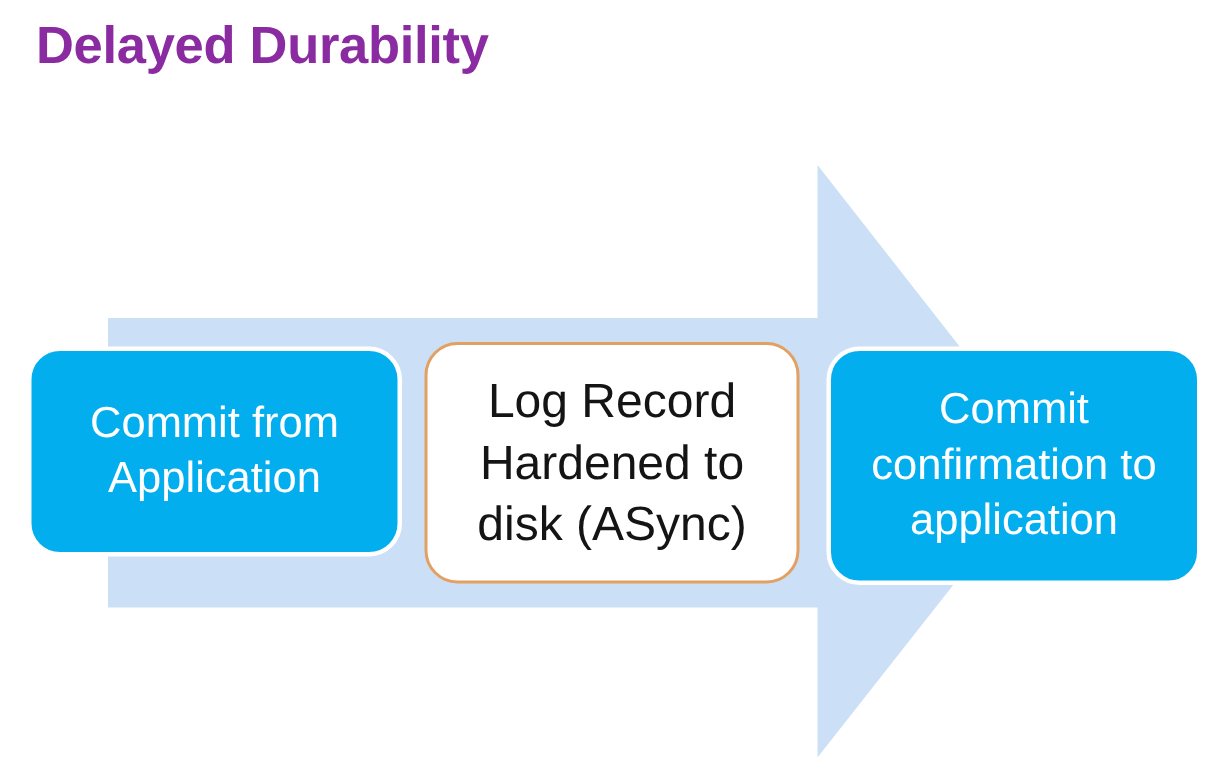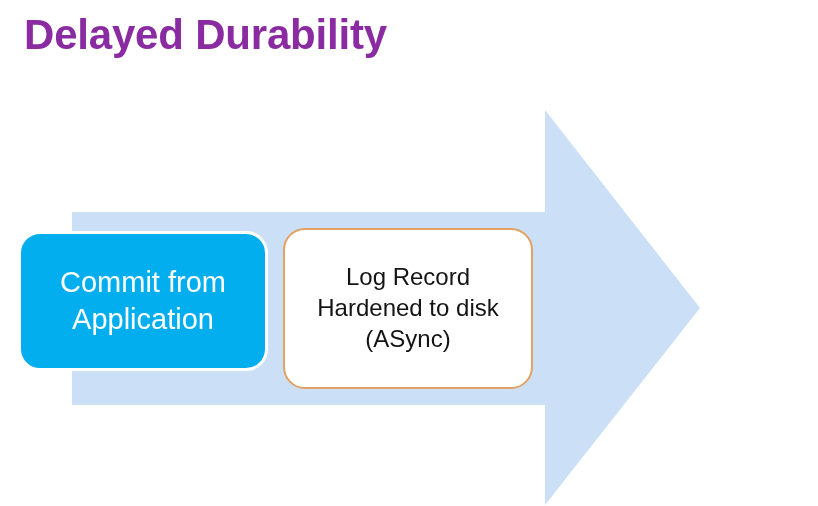--- a/index.html
+++ b/index.html
@@ -19,21 +19,21 @@
     height: 506px;
     background: #ffffff;
     overflow: hidden;
   }
 
   
   #slide-title {
     position: absolute;
     left: 24px;
     top: 10px;
-    font-size: 42px;
+    font-size: 35px;
     font-weight: bold;
     letter-spacing: -0.2px;
     color: #8A2BA2;
     white-space: nowrap;
     line-height: 1.2;
   }
 
   
   #process-arrow {
     position: absolute;
@@ -66,21 +66,21 @@
     background: #03AEEF;
     border: 3px solid #ffffff;
     color: #ffffff;
     font-size: 29px;
   }
 
   .step-box.outlined {
     background: #ffffff;
     border: 2px solid #E2A063;
     color: #141414;
-    font-size: 24px;
+    font-size: 32px;
   }
 
   
   #step-1 { left: 18px;  top: 231px; width: 250px; height: 140px; }
   #step-2 { left: 283px; top: 228px; width: 250px; height: 161px; }
   #step-3 { left: 551px; top: 231px; width: 250px; height: 159px; }
 </style>
 </head>
 <body>
 
@@ -93,14 +93,17 @@
   </svg>
 
   <div id="step-1" class="step-box filled">
     <span class="step-label">Commit from Application</span>
   </div>
 
   <div id="step-2" class="step-box outlined">
     <span class="step-label">Log Record Hardened to disk (ASync)</span>
   </div>
 
+  <div id="step-3" class="step-box filled">
+    <span class="step-label">Commit confirmation to application</span>
+  </div>
 
 </div>
 
 </body></html>

